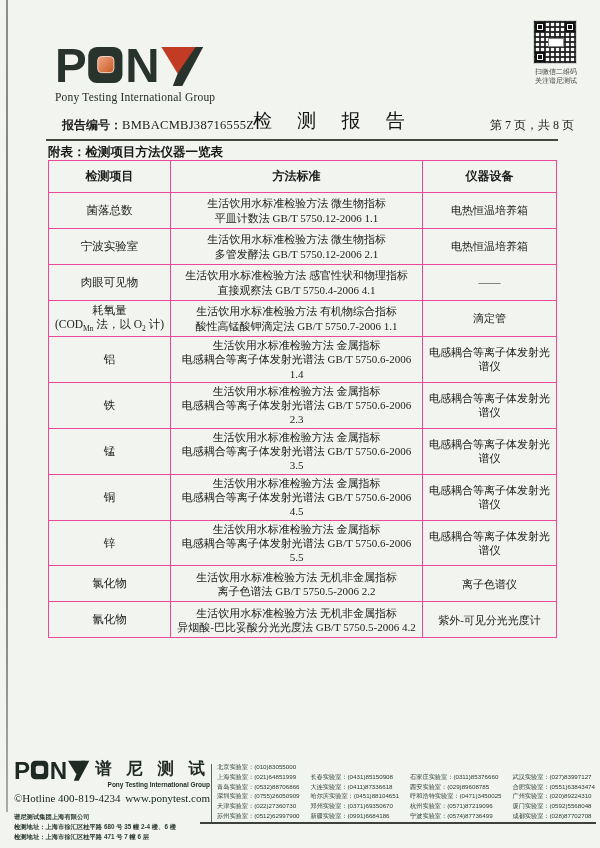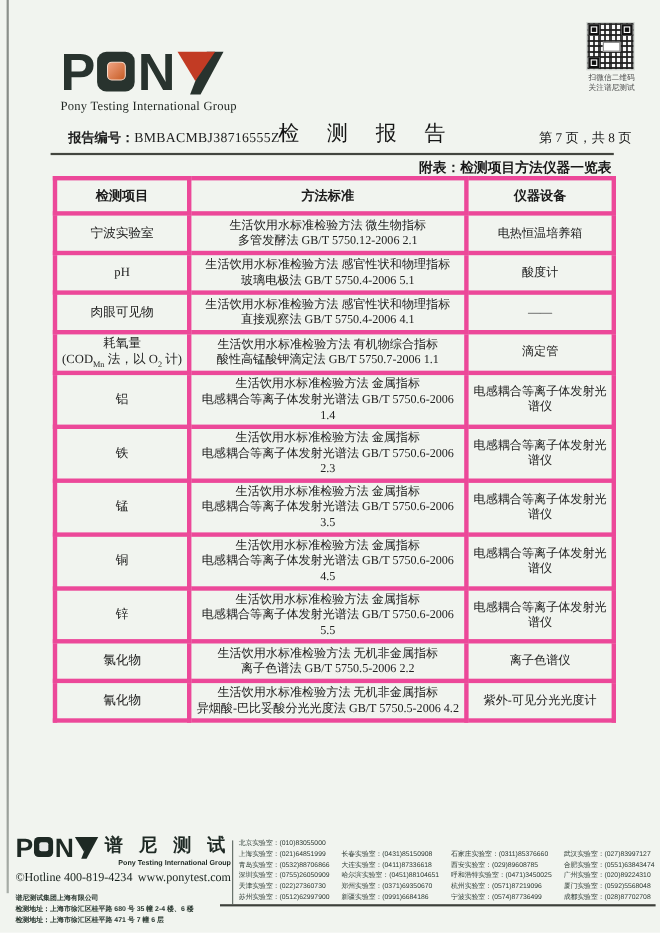--- a/index.html
+++ b/index.html
@@ -34,27 +34,27 @@
   .qr-caption { margin-top:3px; font-size:7px; line-height:1.35; color:#4a4a4a; text-align:center;
     font-family:"Liberation Sans", sans-serif; white-space:nowrap; }
 
   .report-no-row { position:absolute; left:46px; top:117px; width:512px; display:flex;
     justify-content:space-between; align-items:baseline; font-size:12px; color:#1d1d1d;margin-left:16px; }
   .report-no-row .lbl { font-weight:bold; }
   .report-no-row .num { font-size:12.5px; letter-spacing:.3px; }
   .rule-under-no { position:absolute; left:46px; top:139px; width:512px; height:2px; background:#43463f; }
 
   
-  .table-title { position:absolute; left:48px; top:144px; width:508px; text-align:right;
+  .table-title { position:absolute; left:48px; top:144px; width:508px; text-align:left;
     font-size:12.5px; font-weight:bold; color:#181818; }
   table.methods { position:absolute; left:48px; top:160px; width:508px; border-collapse:collapse;
     table-layout:fixed; }
   table.methods col.c1 { width:122px; } table.methods col.c2 { width:252px; } table.methods col.c3 { width:134px; }
   table.methods th, table.methods td {
-    border:4px solid #ec4899; text-align:center; vertical-align:middle; padding:1px 3px; }
+    border:1px solid #ec4899; text-align:center; vertical-align:middle; padding:1px 3px; }
   table.methods th { height:32px; font-size:12px; font-weight:bold; color:#1c1c1c; }
   table.methods td { height:36px; font-size:11px; line-height:1.3; color:#222; }
   table.methods td.item { font-size:11.5px; }
   table.methods sub { font-size:7.5px; }
 
   
   .footer { position:absolute; left:0; top:756px; width:600px; height:92px; color:#2f3d37; }
   .f-left { position:absolute; left:14px; top:2px; width:196px; }
   .f-logo-row { display:flex; align-items:flex-start; }
   .f-cn-block { margin-left:4px; }
@@ -132,28 +132,28 @@
       </colgroup>
     <thead>
       <tr>
         <th>检测项目</th>
         <th>方法标准</th>
         <th>仪器设备</th>
       </tr>
     </thead>
     <tbody id="table-body">
         <tr>
+          <td class="item">菌落总数</td>
+          <td class="method">生活饮用水标准检验方法 微生物指标<br>平皿计数法  GB/T 5750.12-2006 1.1</td>
+          <td class="instrument">电热恒温培养箱</td>
+        </tr>
+        <tr>
           <td class="item">宁波实验室</td>
           <td class="method">生活饮用水标准检验方法 微生物指标<br>多管发酵法  GB/T 5750.12-2006 2.1</td>
           <td class="instrument">电热恒温培养箱</td>
-        </tr>
-        <tr>
-          <td class="item">pH</td>
-          <td class="method">生活饮用水标准检验方法 感官性状和物理指标<br>玻璃电极法  GB/T 5750.4-2006 5.1</td>
-          <td class="instrument">酸度计</td>
         </tr>
         <tr>
           <td class="item">肉眼可见物</td>
           <td class="method">生活饮用水标准检验方法 感官性状和物理指标<br>直接观察法  GB/T 5750.4-2006 4.1</td>
           <td class="instrument">——</td>
         </tr>
         <tr>
           <td class="item">耗氧量<br>(COD<sub>Mn</sub> 法，以 O<sub>2</sub> 计)</td>
           <td class="method">生活饮用水标准检验方法 有机物综合指标<br>酸性高锰酸钾滴定法  GB/T 5750.7-2006 1.1</td>
           <td class="instrument">滴定管</td>

